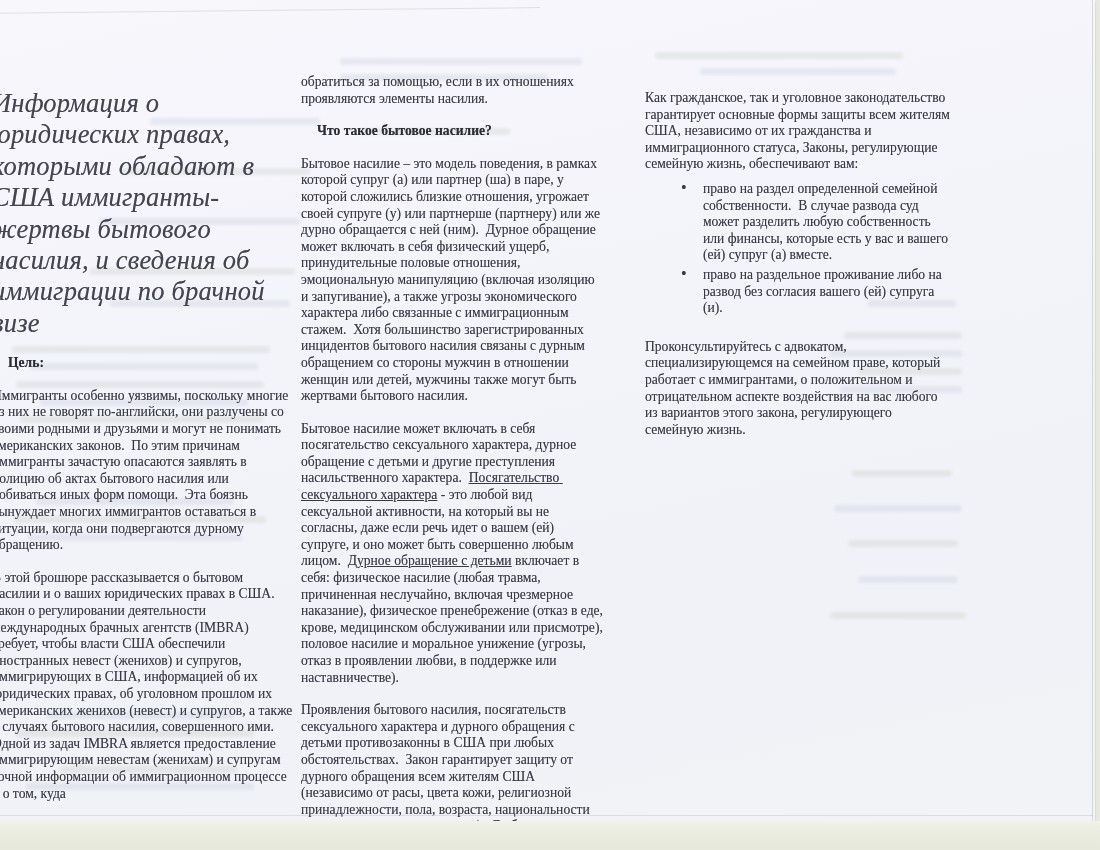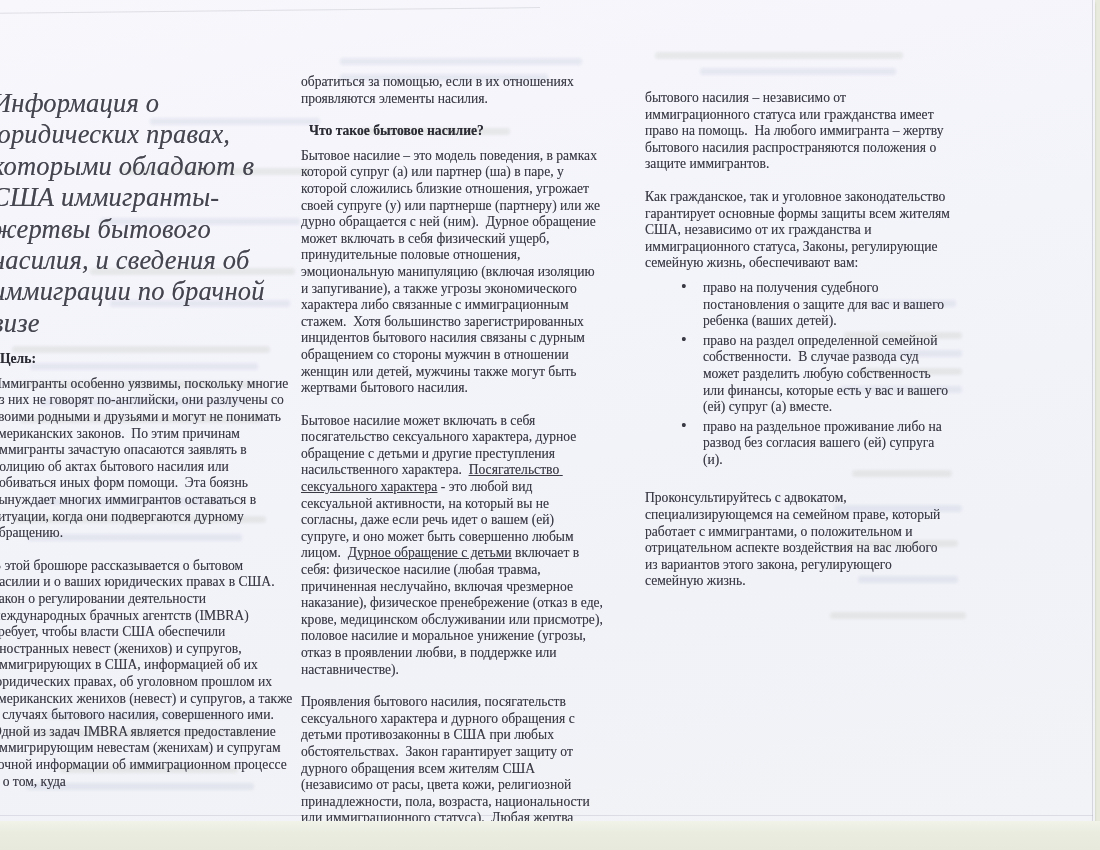--- a/index.html
+++ b/index.html
@@ -33,21 +33,21 @@
   .col-left{left:-8px;top:88px;width:302px;}
   .col-mid{left:301px;top:74px;width:303px;}
   .col-right{left:645px;top:90px;width:307px;}
 
   .doc-title{
     font-style:italic;font-size:26.5px;line-height:31.4px;color:#45454f;
     letter-spacing:0.2px;margin:0 0 12px 0;
     text-shadow:0 0 0.6px rgba(64,64,78,0.5);
   }
   .heading{
-    font-weight:bold;color:#2c2c35;margin:8px;white-space:pre-wrap;
+    font-weight:bold;color:#2c2c35;margin:16px;white-space:pre-wrap;
     text-shadow:0 0 0.5px rgba(44,44,56,0.5);
   }
   .u{text-decoration:underline;}
 
   ul.rights{list-style:none;margin:0 0 22px 0;padding:0;}
   ul.rights li{
     position:relative;padding-left:58px;margin:0 0 3px 0;white-space:pre-wrap;
     text-shadow:0 0 0.5px rgba(58,58,72,0.45);
   }
   ul.rights li::before{
@@ -117,24 +117,22 @@
 
   <div class="col col-mid">
     <p>обратиться за помощью, если в их отношениях проявляются элементы насилия.</p>
     <div class="heading">Что такое бытовое насилие?</div>
     <p>Бытовое насилие – это модель поведения, в рамках которой супруг (а) или партнер (ша) в паре, у которой сложились близкие отношения, угрожает своей супруге (у) или партнерше (партнеру) или же дурно обращается с ней (ним).  Дурное обращение может включать в себя физический ущерб, принудительные половые отношения, эмоциональную манипуляцию (включая изоляцию и запугивание), а также угрозы экономического характера либо связанные с иммиграционным стажем.  Хотя большинство зарегистрированных инцидентов бытового насилия связаны с дурным обращением со стороны мужчин в отношении женщин или детей, мужчины также могут быть жертвами бытового насилия.</p>
     <p><span>Бытовое насилие может включать в себя посягательство сексуального характера, дурное обращение с детьми и другие преступления насильственного характера.  </span><span class="u">Посягательство сексуального характера</span><span> - это любой вид сексуальной активности, на который вы не согласны, даже если речь идет о вашем (ей) супруге, и оно может быть совершенно любым лицом.  </span><span class="u">Дурное обращение с детьми</span><span> включает в себя: физическое насилие (любая травма, причиненная неслучайно, включая чрезмерное наказание), физическое пренебрежение (отказ в еде, крове, медицинском обслуживании или присмотре), половое насилие и моральное унижение (угрозы, отказ в проявлении любви, в поддержке или наставничестве).</span></p>
     <p>Проявления бытового насилия, посягательств сексуального характера и дурного обращения с детьми противозаконны в США при любых обстоятельствах.  Закон гарантирует защиту от дурного обращения всем жителям США (независимо от расы, цвета кожи, религиозной принадлежности, пола, возраста, национальности или иммиграционного статуса).  Любая жертва</p>
   </div>
 
   <div class="col col-right">
-    <p>бытового насилия – независимо от иммиграционного статуса или гражданства имеет право на помощь.  На любого иммигранта – жертву бытового насилия распространяются положения о защите иммигрантов.</p>
     <p style="margin-bottom:8px">Как гражданское, так и уголовное законодательство гарантирует основные формы защиты всем жителям США, независимо от их гражданства и иммиграционного статуса, Законы, регулирующие семейную жизнь, обеспечивают вам:</p>
     <ul class="rights">
-      <li>право на получения судебного постановления о защите для вас и вашего ребенка (ваших детей).</li>
       <li>право на раздел определенной семейной собственности.  В случае развода суд может разделить любую собственность или финансы, которые есть у вас и вашего (ей) супруг (а) вместе.</li>
       <li>право на раздельное проживание либо на развод без согласия вашего (ей) супруга (и).</li>
     </ul>
     <p>Проконсультируйтесь с адвокатом, специализирующемся на семейном праве, который работает с иммигрантами, о положительном и отрицательном аспекте воздействия на вас любого из вариантов этого закона, регулирующего семейную жизнь.</p>
   </div>
 </div>
 
 <div class="scanner-bed"></div>
 
 </body></html>

